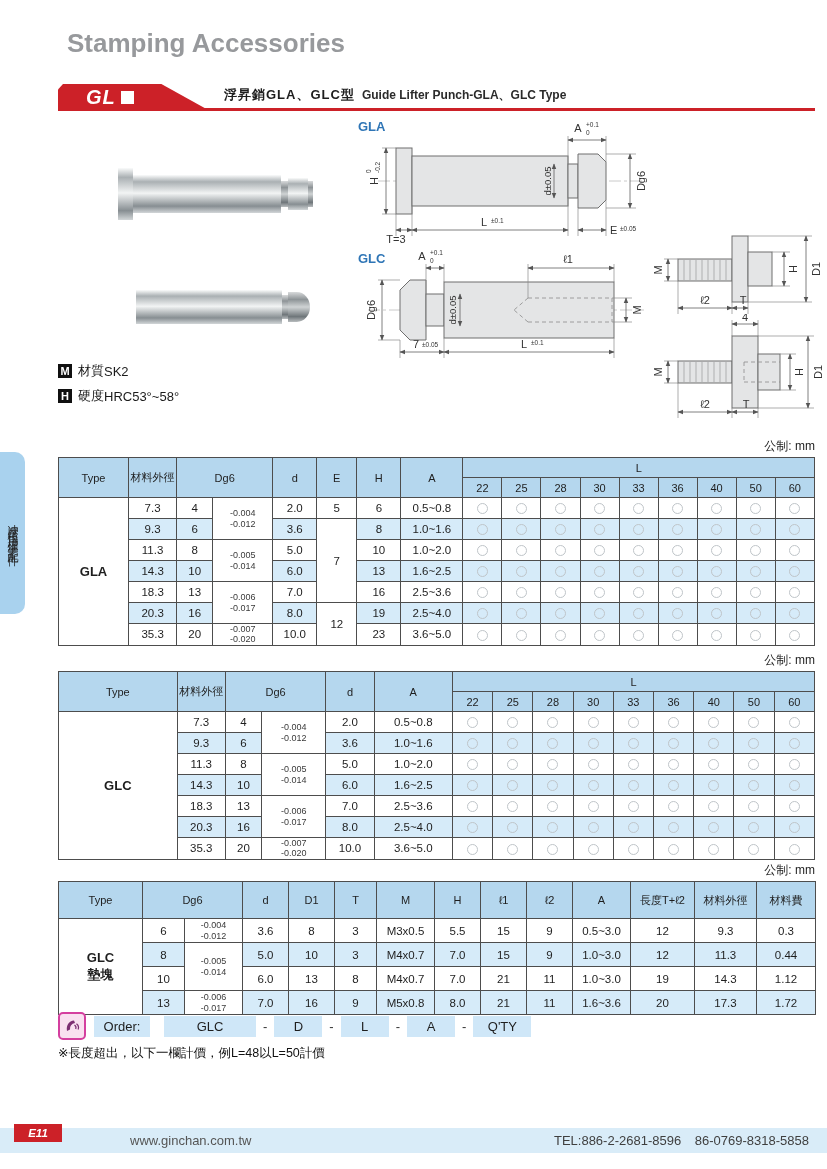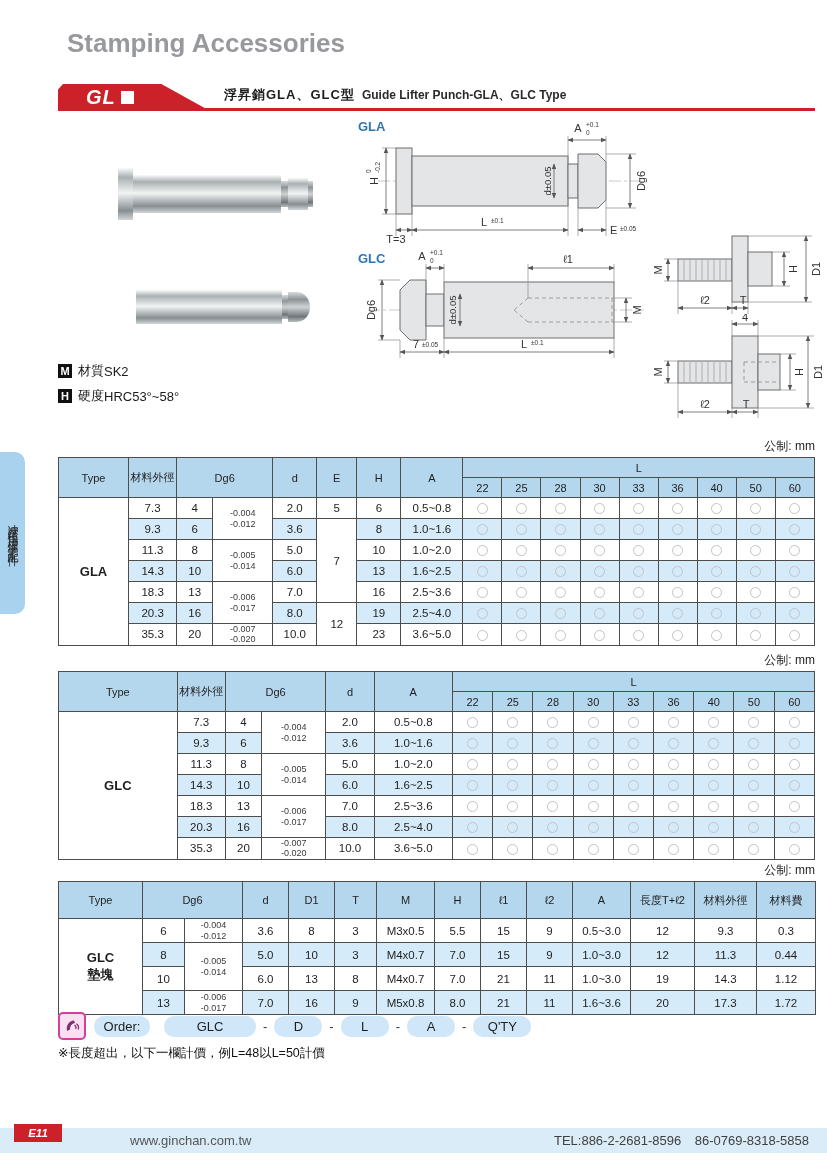--- a/index.html
+++ b/index.html
@@ -73,21 +73,21 @@
   tr.alt td{background:#d6ebf9;}
   td.w{background:#fff !important;}
   .tol{font-size:9px;color:#3a3a3a;line-height:1.15;}
   .tol span{display:block;text-align:center;}
   .c i{display:inline-block;width:9px;height:9px;border:1px solid #bfc5c9;border-radius:50%;vertical-align:middle;}
 
   
   .order{position:absolute;left:58px;top:1012px;display:flex;align-items:center;font-size:13px;color:#1e1e1e;}
   .phone{width:24px;height:24px;border:2px solid #d43f9f;border-radius:5px;background:#f9e0f0;
          display:flex;align-items:center;justify-content:center;margin-right:8px;flex:0 0 auto;}
-  .obox{background:#cfe7f8;height:21px;line-height:21px;text-align:center;border-radius:10px;}
+  .obox{background:#cfe7f8;height:21px;line-height:21px;text-align:center;}
   .olabel{width:56px;margin-right:14px;}
   .ob1{width:92px;} .ob2{width:48px;} .ob3{width:48px;} .ob4{width:48px;} .ob5{width:58px;}
   .dash{margin:0 7px;color:#333;}
 
   
   .notes{position:absolute;left:58px;top:1044px;font-size:12.5px;color:#101010;line-height:1.55;list-style:none;margin:0;padding:0;}
 
   
   .fbar{position:absolute;left:0;top:1128px;width:827px;height:25px;background:#d9ecf8;}
   .fcode{position:absolute;left:14px;top:1124px;width:48px;height:18px;background:#cc2128;color:#fff;

